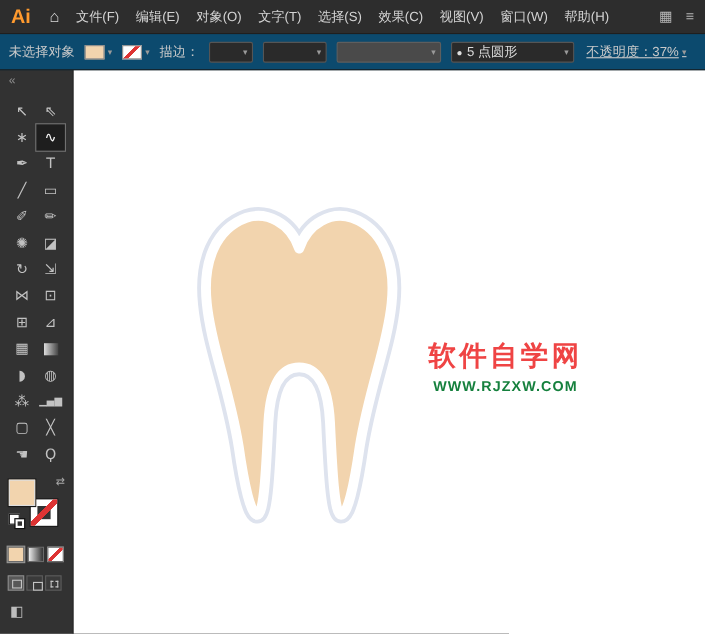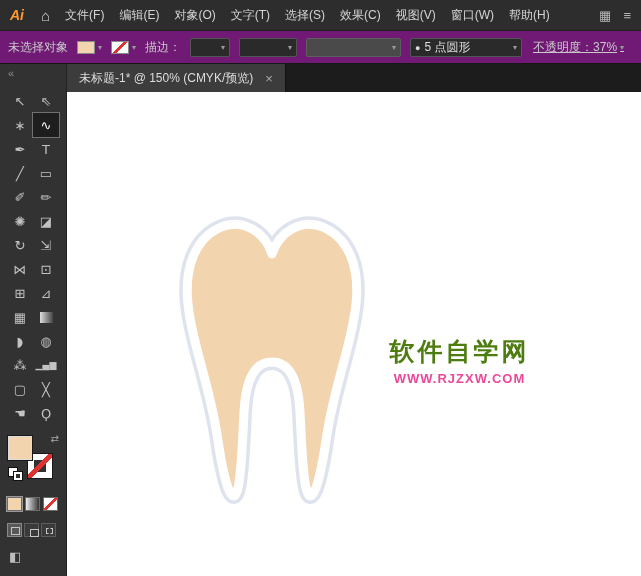--- a/index.html
+++ b/index.html
@@ -4,26 +4,26 @@
 <style>
   html,body{margin:0;padding:0;}
   body{
     width:641px;height:576px;overflow:hidden;background:#1d1d1d;
     font-family:"Liberation Sans","DejaVu Sans",sans-serif;
     -webkit-font-smoothing:antialiased;
   }
   
   .menubar{height:30px;background:#2d2d2d;display:flex;align-items:center;gap:15px;
     padding:0 10px;color:#d4d4d4;font-size:12px;white-space:nowrap;}
-  .logo{color:#ff9a2e;font-weight:bold;font-size:14px;padding-right:2px;font-style:italic;}
+  .logo{color:#ff9a2e;font-weight:bold;font-size:18px;padding-right:2px;}
   .home-icon{font-size:15px;color:#d8d8d8;}
   .menu-item{cursor:default;}
   .mb-right{margin-left:auto;display:flex;gap:12px;color:#b5b5b5;font-size:13px;}
   
-  .controlbar{height:32px;background:#701a75;border-top:1px solid #1f1f1f;border-bottom:1px solid #171717;
+  .controlbar{height:32px;background:#0c4a6e;border-top:1px solid #1f1f1f;border-bottom:1px solid #171717;
     display:flex;align-items:center;gap:9px;padding:0 8px;color:#c9c9c9;font-size:12px;white-space:nowrap;overflow:hidden;}
   .sw{width:18px;height:13px;border:1px solid #8a8a8a;position:relative;box-sizing:border-box;background:#f2d4ae;}
   .sw.none{background:#ffffff;}
   .sw.none::after{content:"";position:absolute;inset:0;
     background:linear-gradient(135deg,transparent 42%,#dd3333 42%,#dd3333 58%,transparent 58%);}
   .swgroup{display:flex;align-items:center;}
   .caret{font-size:8px;color:#9a9a9a;margin-left:3px;}
   .combo{display:flex;align-items:center;justify-content:space-between;background:#2a2a2a;
     border:1px solid #555;height:19px;padding:0 4px;border-radius:2px;box-sizing:border-box;color:#ddd;}
   .combo.sm{width:40px;}
@@ -77,22 +77,22 @@
     font-family:"DejaVu Sans",sans-serif;}
   
   .docarea{flex:1;display:flex;flex-direction:column;min-width:0;}
   .tabbar{height:28px;background:#1c1c1c;display:flex;align-items:stretch;flex:none;}
   .tab{background:#3c3c3c;color:#dddddd;font-size:12px;display:flex;align-items:center;
     gap:12px;padding:0 12px;border-right:1px solid #121212;}
   .tab-close{color:#aaaaaa;font-size:13px;cursor:pointer;}
   .canvas{flex:1;background:#ffffff;position:relative;overflow:hidden;}
   .tooth{position:absolute;left:105px;top:122px;}
   .watermark{position:absolute;left:300px;top:243px;width:185px;text-align:center;}
-  .wm-title{font-size:25px;font-weight:bold;color:#4d7c0f;letter-spacing:3px;}
-  .wm-url{font-size:13px;font-weight:bold;color:#ec4899;letter-spacing:1px;margin-top:3px;}
+  .wm-title{font-size:25px;font-weight:bold;color:#ef4444;letter-spacing:3px;}
+  .wm-url{font-size:13px;font-weight:bold;color:#15803d;letter-spacing:1px;margin-top:3px;}
 </style>
 </head>
 <body>
 
 <div class="menubar">
   <span class="logo">Ai</span>
   <span class="home-icon">⌂</span>
   <span class="menu-item">文件(F)</span>
   <span class="menu-item">编辑(E)</span>
   <span class="menu-item">对象(O)</span>
@@ -255,26 +255,20 @@
     <div class="dmodes">
       <div class="dm on"></div>
       <div class="dm behind"></div>
       <div class="dm inside"></div>
     </div>
 
     <div class="screenmode">◧</div>
   </div>
 
   <div class="docarea">
-    <div class="tabbar">
-      <div class="tab">
-        <span>未标题-1* @ 150% (CMYK/预览)</span>
-        <span class="tab-close">×</span>
-      </div>
-    </div>
 
     <div class="canvas">
       <svg class="tooth" width="200" height="300" viewBox="0 0 200 300">
         <path d="M100,40 C92,16 70,6 52,12 C24,22 12,52 16,90 C20,130 36,165 45,220 C50,255 56,282 62,282 C68,282 70,240 72,198 C74,160 86,148 100,148 C114,148 126,160 128,198 C130,240 132,282 138,282 C144,282 150,255 155,220 C164,165 180,130 184,90 C188,52 176,22 148,12 C130,6 108,16 100,40 Z" fill="none" stroke="#dee3ee" stroke-width="16" stroke-linejoin="round"></path>
         <path d="M100,40 C92,16 70,6 52,12 C24,22 12,52 16,90 C20,130 36,165 45,220 C50,255 56,282 62,282 C68,282 70,240 72,198 C74,160 86,148 100,148 C114,148 126,160 128,198 C130,240 132,282 138,282 C144,282 150,255 155,220 C164,165 180,130 184,90 C188,52 176,22 148,12 C130,6 108,16 100,40 Z" fill="#f2d4ae" stroke="#ffffff" stroke-width="9" stroke-linejoin="round"></path>
       </svg>
 
       <div class="watermark">
         <div class="wm-title">软件自学网</div>
         <div class="wm-url">WWW.RJZXW.COM</div>

